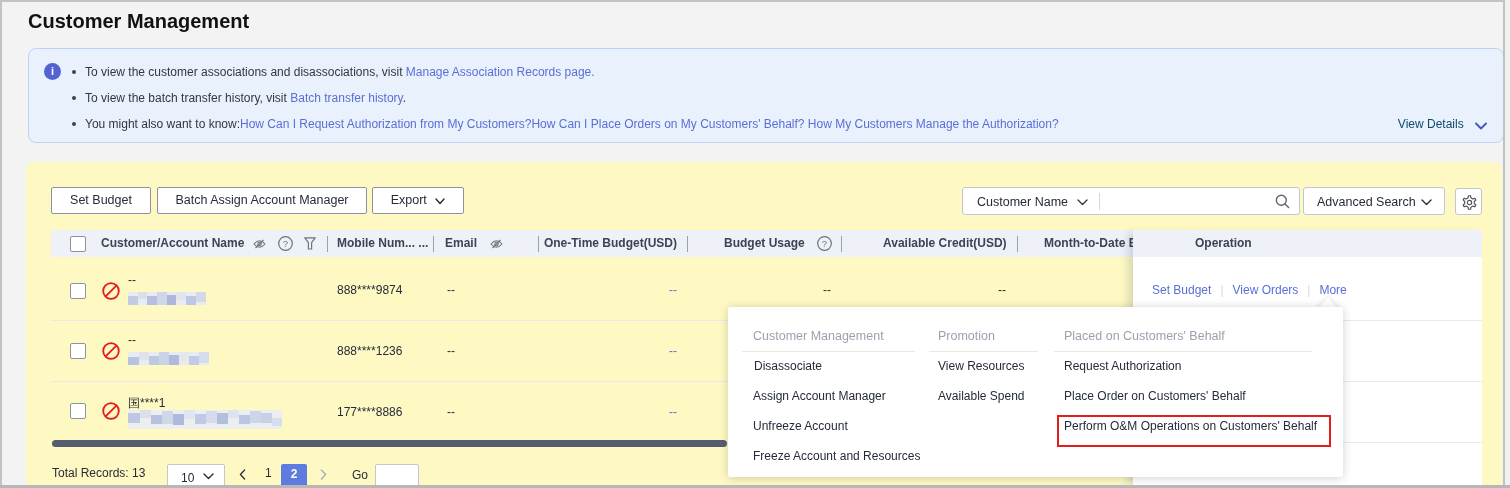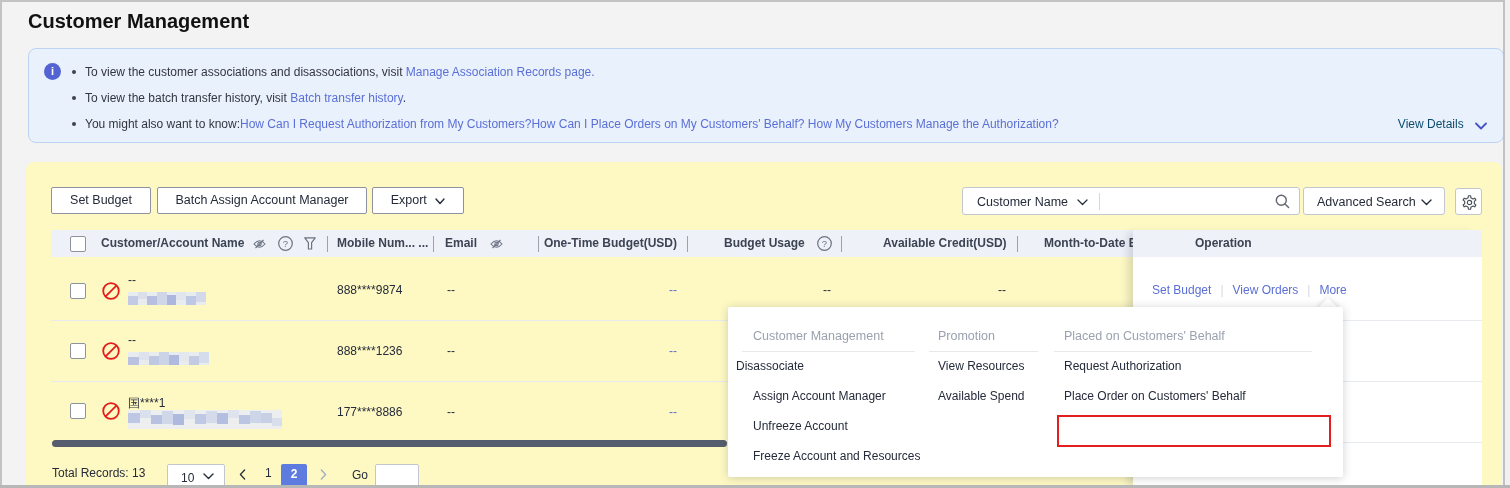--- a/index.html
+++ b/index.html
@@ -260,27 +260,28 @@
 </div>
 
 <div class="abs" id="notch"></div>
 <div class="abs" id="popup">
   <div class="pophead" style="left:25px; top:22px;">Customer Management</div>
   <div class="pophead" style="left:210px; top:22px;">Promotion</div>
   <div class="pophead" style="left:336px; top:22px;">Placed on Customers' Behalf</div>
   <div class="popline" style="left:14px; width:173px;"></div>
   <div class="popline" style="left:201px; width:109px;"></div>
   <div class="popline" style="left:326px; width:258px;"></div>
-  <div class="popitem" style="left:8px; top:52px;text-align:center;">Disassociate</div>
+  <div class="popitem" style="left:26px; top:52px;text-align:center;">Disassociate</div>
   <div class="popitem" style="left:25px; top:82px;">Assign Account Manager</div>
   <div class="popitem" style="left:25px; top:112px;">Unfreeze Account</div>
   <div class="popitem" style="left:25px; top:142px;">Freeze Account and Resources</div>
   <div class="popitem" style="left:210px; top:52px;">View Resources</div>
   <div class="popitem" style="left:210px; top:82px;">Available Spend</div>
   <div class="popitem" style="left:336px; top:52px;">Request Authorization</div>
   <div class="popitem" style="left:336px; top:82px;">Place Order on Customers' Behalf</div>
+  <div class="popitem" style="left:336px; top:112px;">Perform O&amp;M Operations on Customers' Behalf</div>
   <div id="redbox"></div>
 </div>
 
 <div class="abs" id="strip-top"></div>
 <div class="abs" id="strip-left"></div>
 <div class="abs" id="strip-right"></div>
 <div class="abs" id="strip-bottom"></div>
 
 </body></html>

